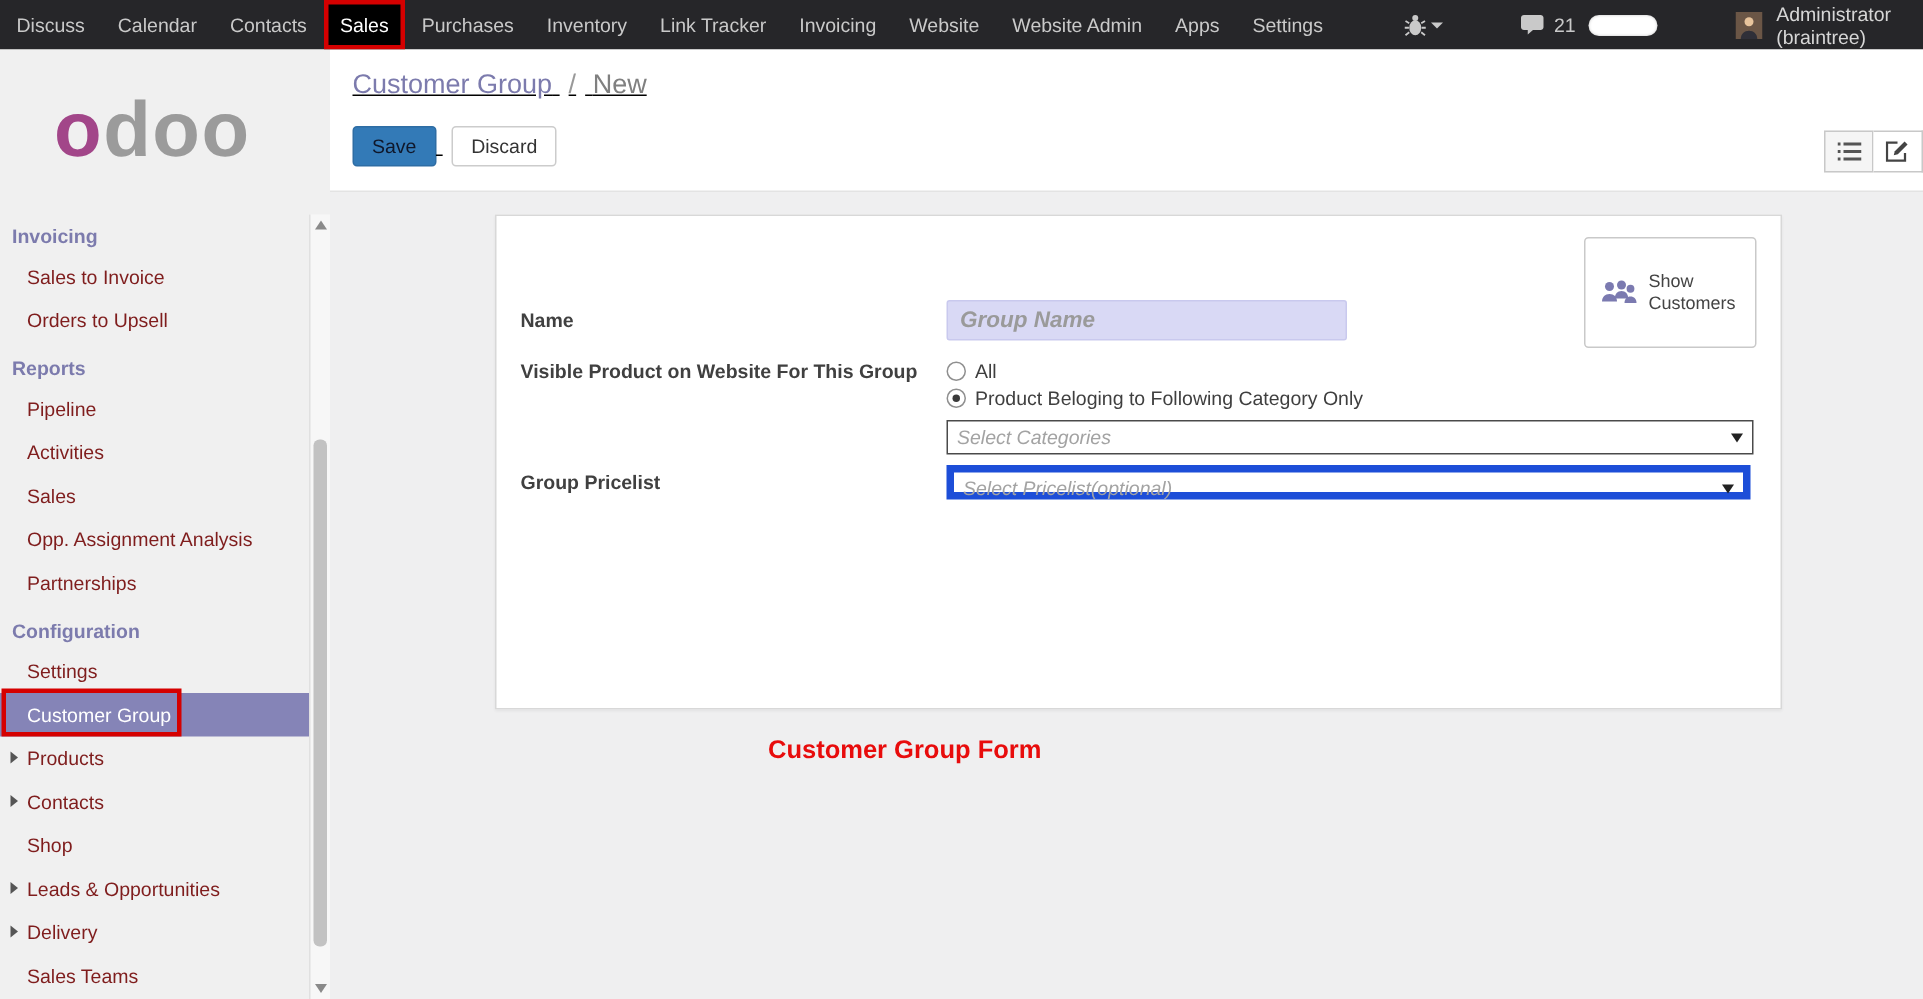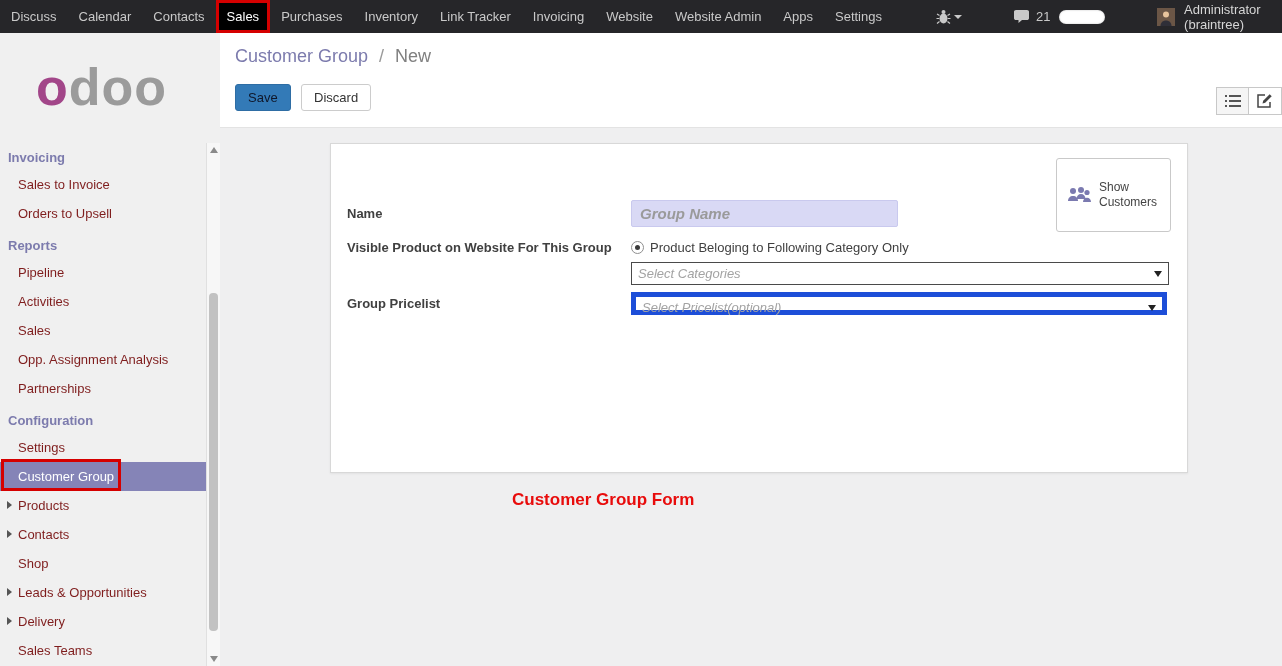--- a/index.html
+++ b/index.html
@@ -33,21 +33,21 @@
   .side-item.selected { background:#8584b7; color:#fff; }
   .annotation-box { position:absolute; left:1px; top:-3px; width:120px; height:32px; border:3px solid #d50000; pointer-events:none; }
 
   .v-scrollbar { position:absolute; right:0; top:110px; bottom:0; width:14px; background:#f7f7f7; border-left:1px solid #e0e0e0; }
   .sb-arrow { width:0; height:0; margin:4px auto 0; }
   .sb-arrow.up { border-left:4px solid transparent; border-right:4px solid transparent; border-bottom:6px solid #8a8a8a; }
   .sb-arrow.down { position:absolute; bottom:4px; left:3px; border-left:4px solid transparent; border-right:4px solid transparent; border-top:6px solid #8a8a8a; }
   .sb-thumb { position:absolute; top:150px; left:2px; width:9px; height:338px; background:#c2c2c2; border-radius:4px; }
 
   
-  .topbar { background:#fff; height:95px; padding:13px 0 0 15px; position:relative; border-bottom:1px solid #e3e3e3; }
+  .topbar { background:#fff; height:95px; padding:13px 0 0 15px; position:relative; border-bottom:1px solid #e3e3e3;text-decoration:underline; }
   .breadcrumb { font-size:18px; margin-bottom:17px; }
   .bc-link { color:#7c7bad; cursor:pointer; }
   .bc-sep { color:#999; margin:0 6px; }
   .bc-current { color:#808080; }
   .btn { font-size:13px; height:27px; padding:0 12px; border-radius:3px; cursor:pointer; font-family:"Liberation Sans",sans-serif; }
   .btn.primary { background:#337ab7; border:1px solid #2e6da4; color:#0f172a; }
   .btn.plain { background:#fff; border:1px solid #ccc; color:#333; margin-left:6px; }
   .view-switch { position:absolute; top:54px; right:0; display:flex; }
   .vs-btn { width:33px; height:28px; border:1px solid #c8c8c8; background:#f5f5f5; display:flex; align-items:center; justify-content:center; cursor:pointer; }
   .vs-btn.active { background:#fff; }
@@ -218,20 +218,24 @@
         <div class="form-area">
           <div class="form-row center name-row">
             <label>Name</label>
             <input class="name-input" type="text" placeholder="Group Name" style="">
           </div>
 
           <div class="form-row">
             <label>Visible Product on Website For This Group</label>
             <div class="radio-col">
               <div class="radio-row">
+                <span class="radio"></span>
+                <span>All</span>
+              </div>
+              <div class="radio-row">
                 <span class="radio checked"></span>
                 <span>Product Beloging to Following Category Only</span>
               </div>
             </div>
           </div>
 
           <div class="select-row">
             <div class="fake-select focus">
               <span class="ph">Select Categories</span>
               <span class="caret"></span>

